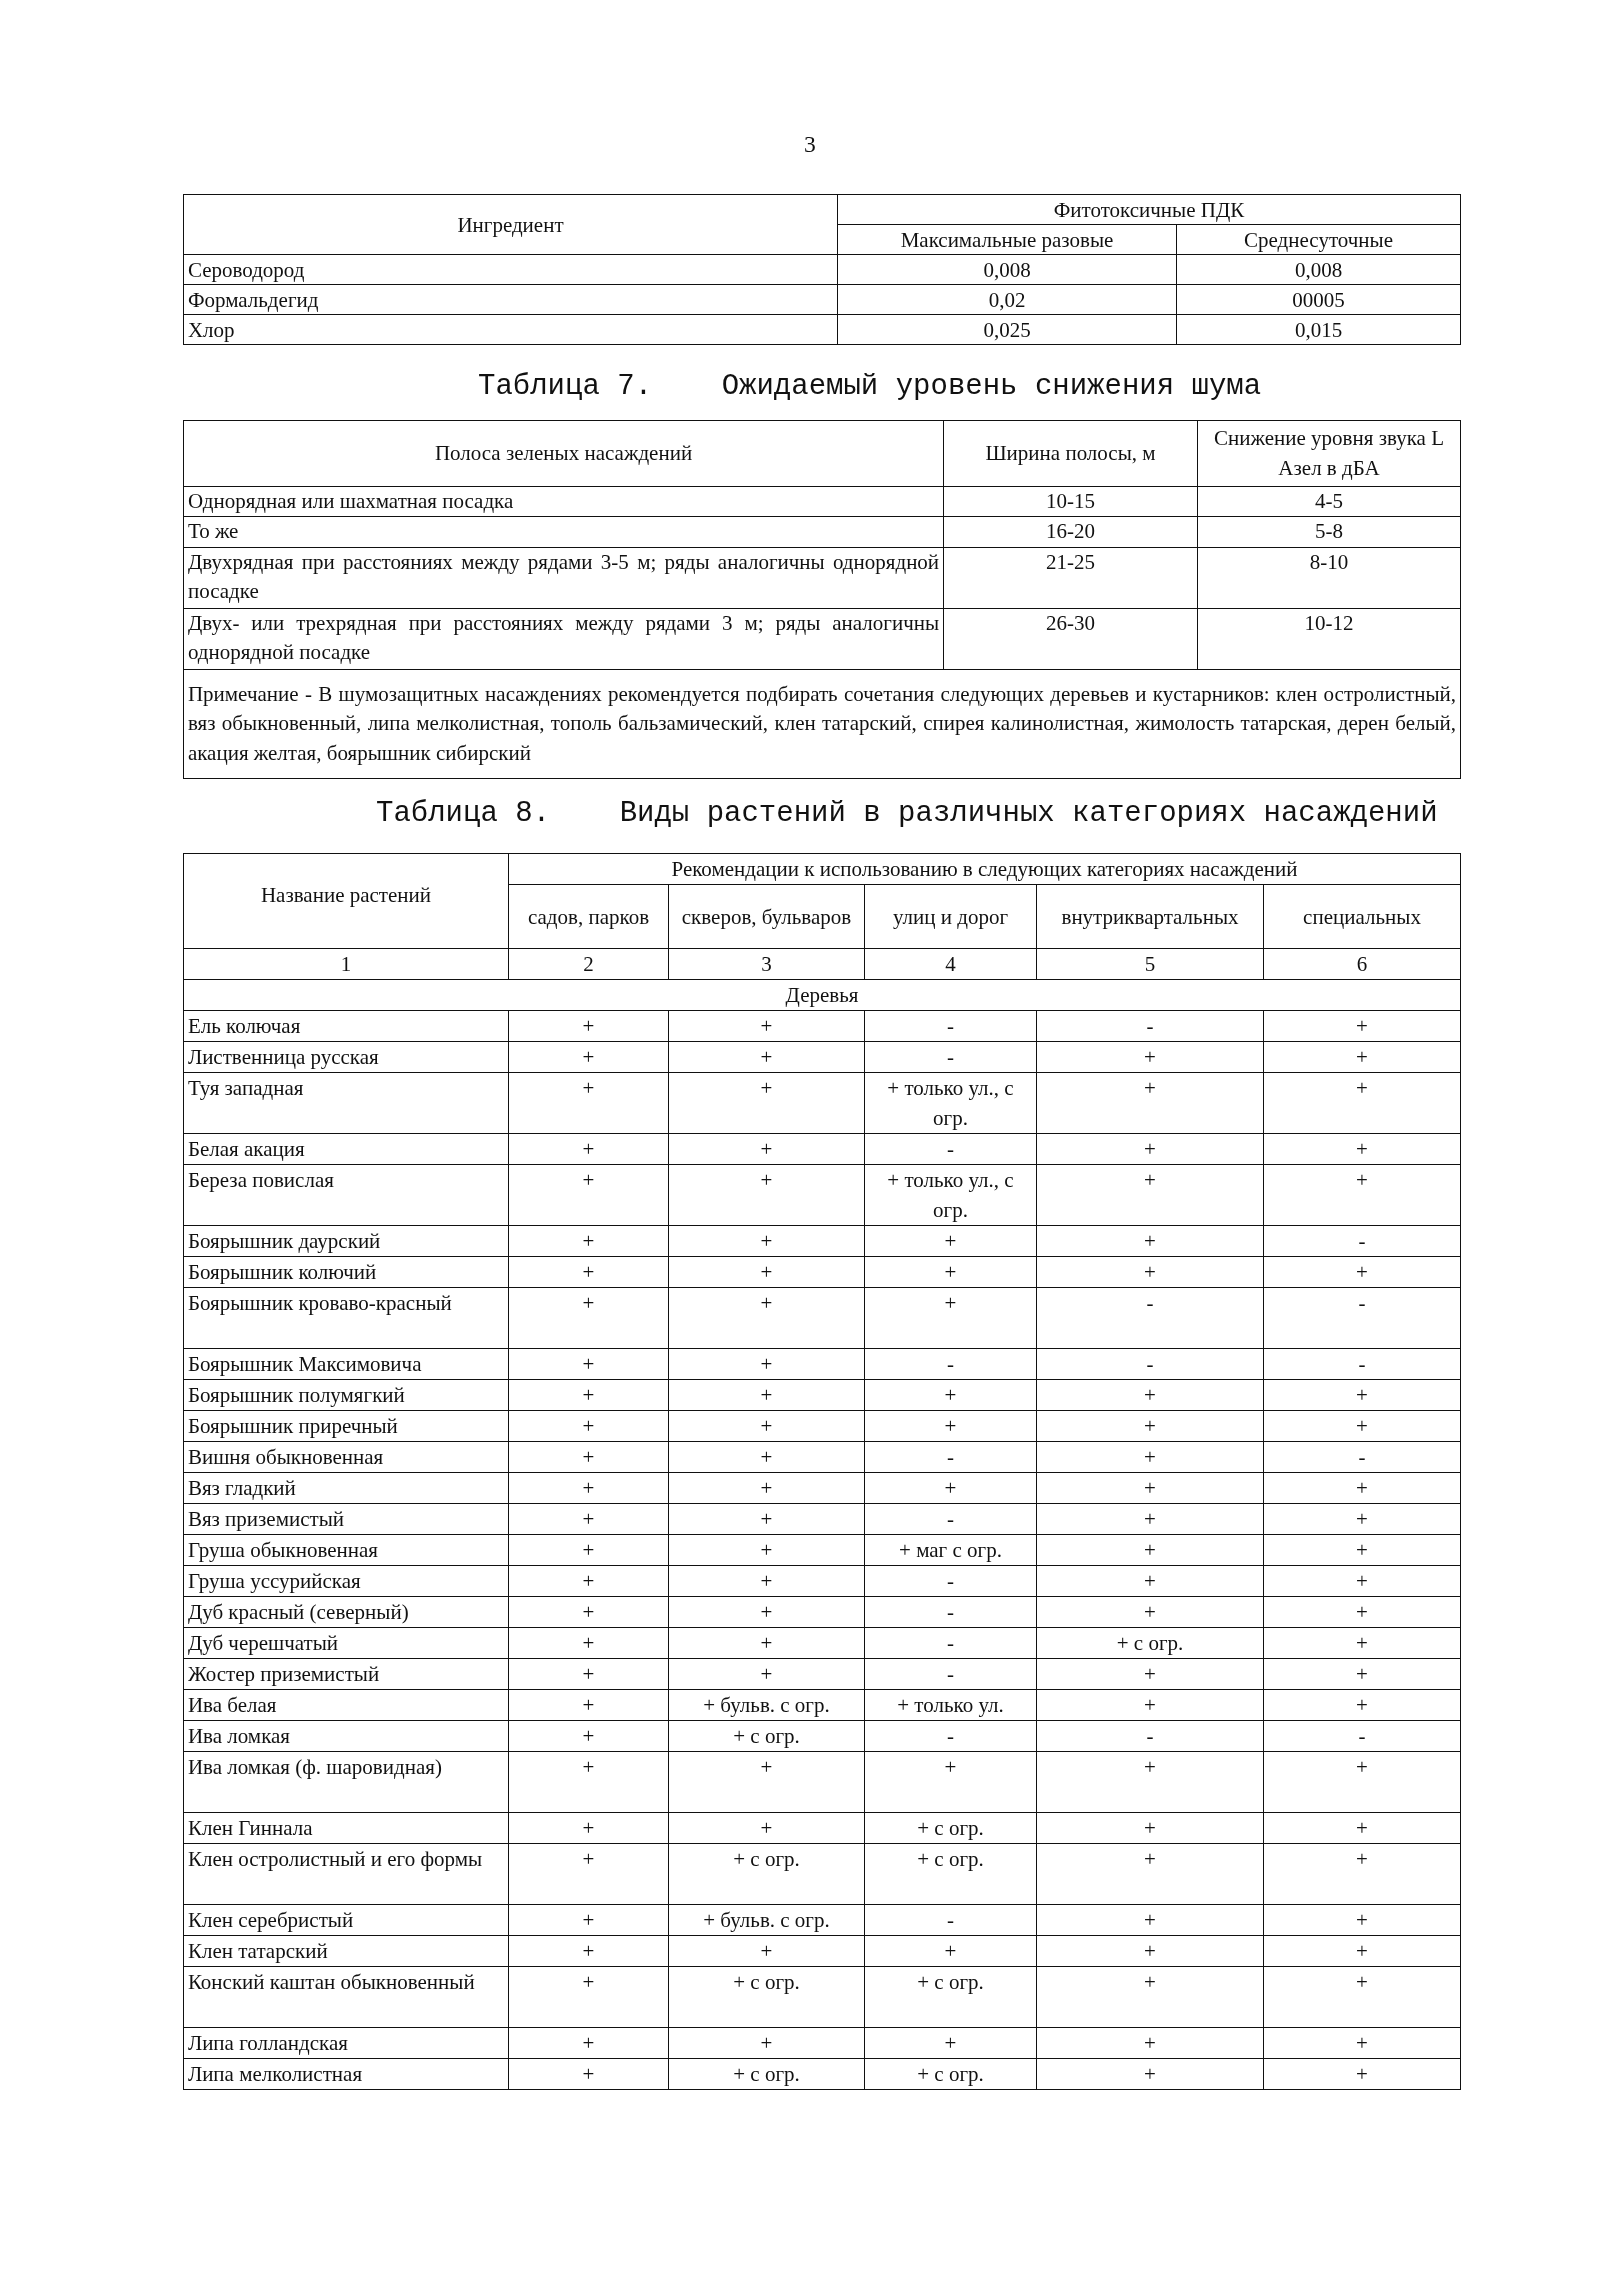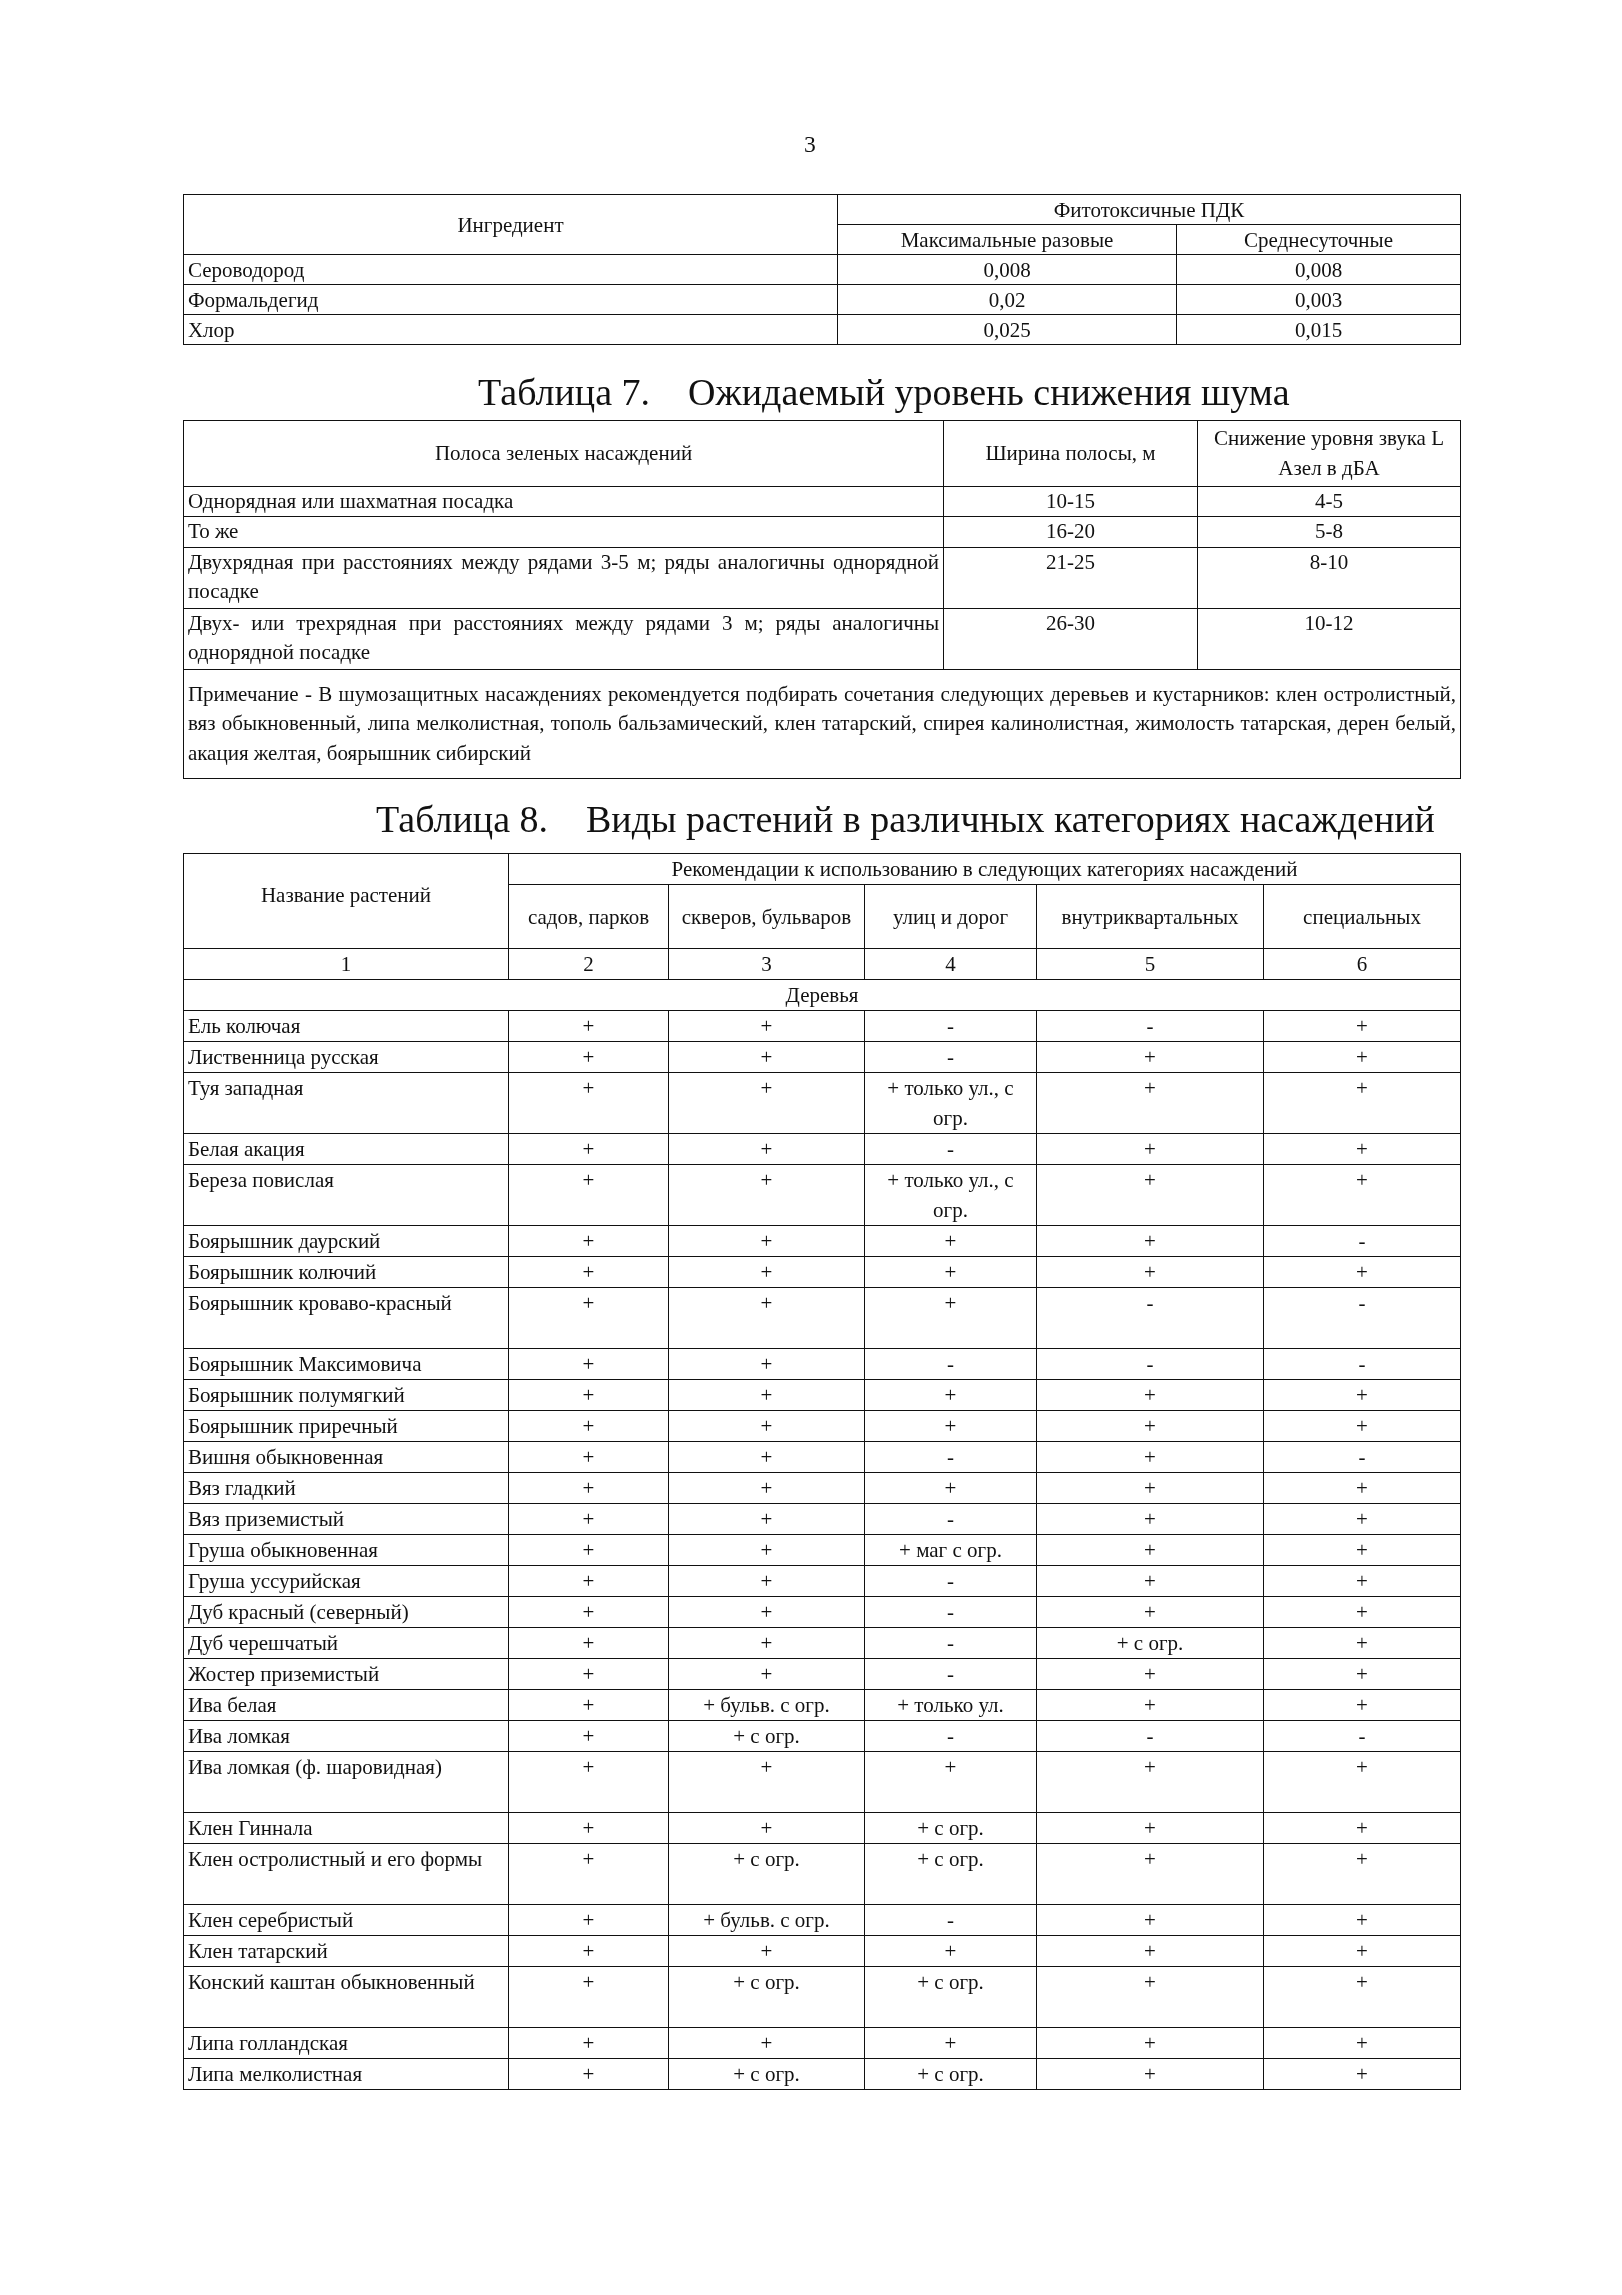--- a/index.html
+++ b/index.html
@@ -1,19 +1,19 @@
 <!DOCTYPE html>
 <html style="font-size:10.5px"><head>
 <meta charset="utf-8">
 <style>
   html, body { margin: 0; padding: 0; background: #ffffff; }
   body { width: 1622px; height: 2295px; position: relative; overflow: hidden;
          font-family: "Liberation Serif", "DejaVu Serif", serif; color: #111; }
   .page-num { position: absolute; left: 804px; top: 131px; font-size: 23.6px; }
-  .caption { position: absolute; font-size: 38px; white-space: pre; }
+  .caption { position: absolute; font-size: 29px; white-space: pre; font-family: Liberation Mono, monospace; }
   table { position: absolute; border-collapse: collapse; table-layout: fixed; }
   td, th { border: 1.6px solid #111; padding: 0 3.9px; font-weight: normal;
            vertical-align: middle; font-size: 22px; line-height: 30px; }
   .c { text-align: center; }
   .j { text-align: justify; text-align-last: left; }
 
   
   #t6 { left: 183px; top: 194px; width: 1277px; }
   #t6 td { height: 29px; line-height: 26px; font-size: 21px; }
 
@@ -56,21 +56,21 @@
     <td class="c">Среднесуточные</td>
   </tr>
   <tr>
     <td>Сероводород</td>
     <td class="c">0,008</td>
     <td class="c">0,008</td>
   </tr>
   <tr>
     <td>Формальдегид</td>
     <td class="c">0,02</td>
-    <td class="c">0,003</td>
+    <td class="c">00005</td>
   </tr>
   <tr>
     <td>Хлор</td>
     <td class="c">0,025</td>
     <td class="c">0,015</td>
   </tr>
 </tbody>
   </table>
 
 <div class="caption" style="left:478px; top:370px;">Таблица 7.    Ожидаемый уровень снижения шума</div>

